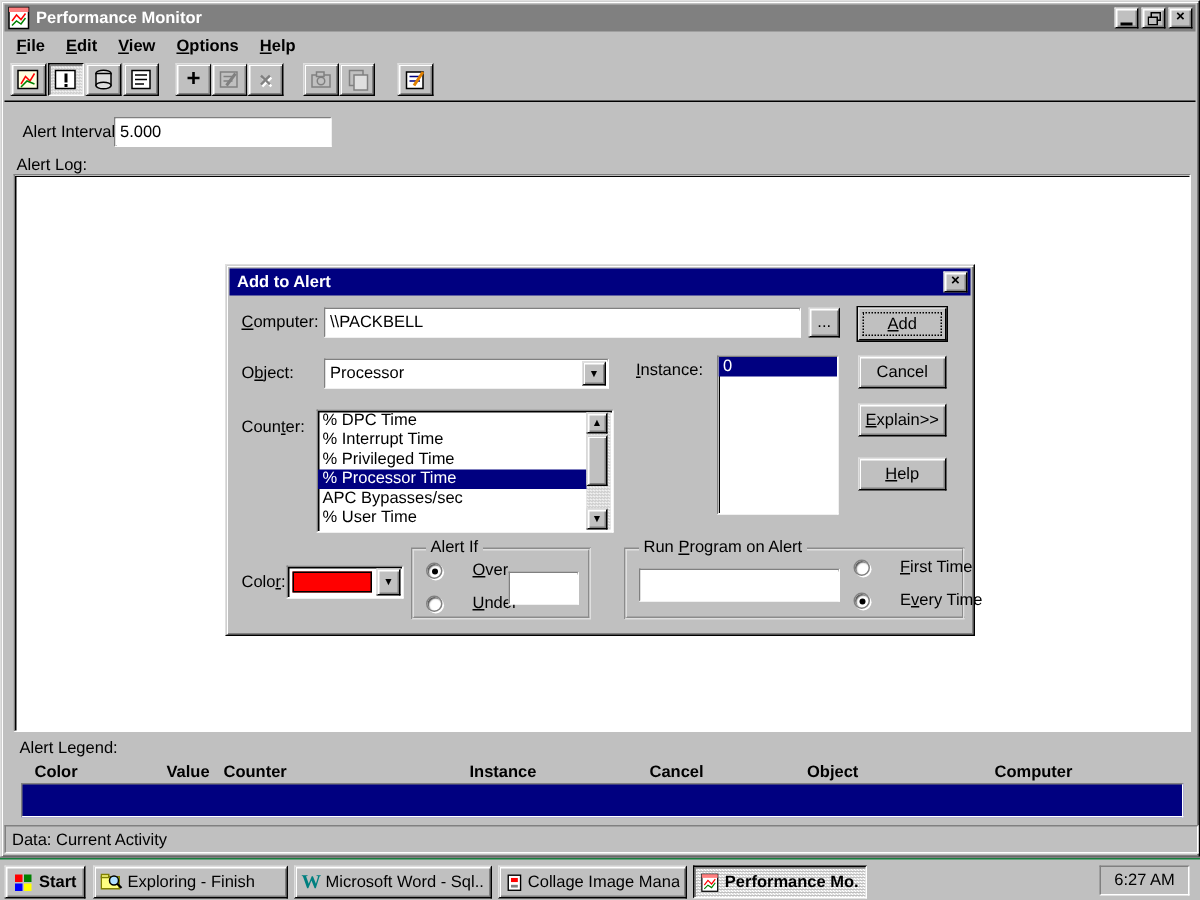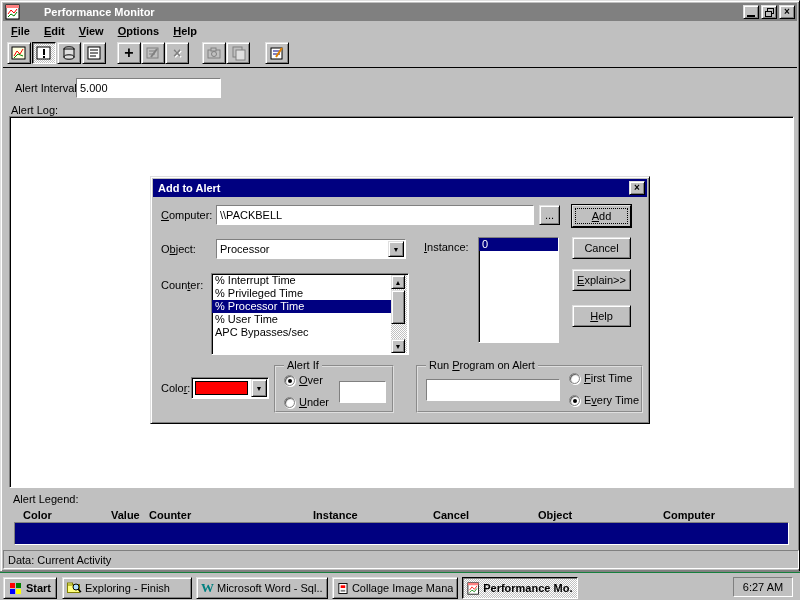--- a/index.html
+++ b/index.html
@@ -13,21 +13,21 @@
   .sunken { border:1px solid; border-color:#808080 #fff #fff #808080; box-shadow:inset 1px 1px 0 #000; background:#fff; }
   .sunken-flat { border:1px solid; border-color:#808080 #fff #fff #808080; }
   .pressed { border:1px solid; border-color:#000 #fff #fff #000; box-shadow:inset 1px 1px 0 #808080; }
   .dither { background-color:#c0c0c0; background-image:conic-gradient(#fff 0 25%, #0000 0 50%, #fff 0 75%, #0000 0); background-size:2px 2px; }
   .btn { display:flex; align-items:center; justify-content:center; cursor:default; }
   .btn-default { box-shadow:0 0 0 1px #000; }
   .focus-dots { outline:1px dotted #000; outline-offset:-4px; }
   u { text-decoration:underline; }
 
   
-  .titlebar { display:flex; align-items:center; font-weight:bold; color:#fff; padding-left:2px; height:18px;gap:20px; }
+  .titlebar { display:flex; align-items:center; font-weight:bold; color:#fff; padding-left:2px; height:18px; }
   .tb-inactive { background:var(--titlebar_inactive,#808080); }
   .tb-active { background:var(--titlebar_active,#000080); }
   .tb-title { margin-left:3px; white-space:nowrap; }
   .ctl { width:16px; height:14px; font-size:10px; font-weight:bold; color:#000; line-height:10px; }
   .ctl-min i { display:block; width:8px; height:2px; background:#000; margin-top:8px; }
 
   
   .menubar { display:flex; align-items:center; height:18px; padding-left:1px;font-weight:bold; }
   .menu-item { padding:2px 7px; }
   .toolbar { height:26px; }
@@ -42,21 +42,21 @@
   .list { overflow:hidden; }
   .list-row { height:13px; line-height:13px; padding-left:3px; white-space:nowrap; }
   .list-row.selected { background:var(--highlight,#000080); color:#fff; }
   .scrollbar { position:absolute; top:1px; right:1px; bottom:1px; width:16px; }
   .sb-btn { position:absolute; left:0; width:14px; height:14px; font-size:7px; }
   .sb-thumb { position:absolute; left:0; top:15px; width:14px; height:34px; }
   .group { position:absolute; border:2px groove #dfdfdf; }
   .group-title { position:absolute; top:-8px; left:8px; background:#c0c0c0; padding:0 3px; }
   .radio { display:inline-block; width:11px; height:11px; border-radius:50%; background:#fff; border:1px solid #808080; box-shadow:inset 1px 1px 1px #555, 1px 1px 0 #fff; vertical-align:middle; position:relative; }
   .radio.on::after { content:""; position:absolute; left:3px; top:3px; width:4px; height:4px; border-radius:50%; background:#000; }
-  .radio-row { position:absolute; display:flex; align-items:center; gap:4px; white-space:nowrap; }
+  .radio-row { position:absolute; display:flex; align-items:center; gap:20px; white-space:nowrap; }
 
   
   .legend-head { position:absolute; font-weight:bold; }
   .statusbar { display:flex; align-items:center; padding-left:4px; background:#c0c0c0; }
 
   
   .taskbar { background:#c0c0c0; border-top:1px solid #15803d; box-shadow:0 -1px 0 #808080; }
   .task-btn { display:flex; align-items:center; gap:3px; padding:0 4px; height:22px; overflow:hidden; white-space:nowrap; }
   .task-btn .lbl { overflow:hidden; text-overflow:clip; white-space:nowrap; }
   .start-label { font-weight:bold; }
@@ -216,25 +216,26 @@
         </span>
     </div>
     <span class="abs" style="left:273px;top:64px;"><u>I</u>nstance:</span>
     <div class="abs sunken list" style="left:327px;top:60px;width:81px;height:106px;">
       <div class="list-row selected">0</div>
     </div>
 
     <span class="abs" style="left:10px;top:102px;">Coun<u>t</u>er:</span>
     <div class="abs sunken list" style="left:60px;top:96px;width:198px;height:82px;">
       <div style="margin-right:16px;">
+        <div class="list-row">% DPC Time</div>
         <div class="list-row">% Interrupt Time</div>
         <div class="list-row">% Privileged Time</div>
         <div class="list-row selected">% Processor Time</div>
+        <div class="list-row">APC Bypasses/sec</div>
         <div class="list-row">% User Time</div>
-        <div class="list-row">APC Bypasses/sec</div>
       </div>
       <div class="scrollbar dither">
         <span class="btn raised sb-btn" style="top:0;">▲</span>
         <span class="raised sb-thumb"></span>
         <span class="btn raised sb-btn" style="bottom:0;">▼</span>
       </div>
     </div>
 
     <span class="abs" style="left:10px;top:205px;">Colo<u>r</u>:</span>
     <div class="abs sunken" style="left:40px;top:200px;width:78px;height:22px;">

